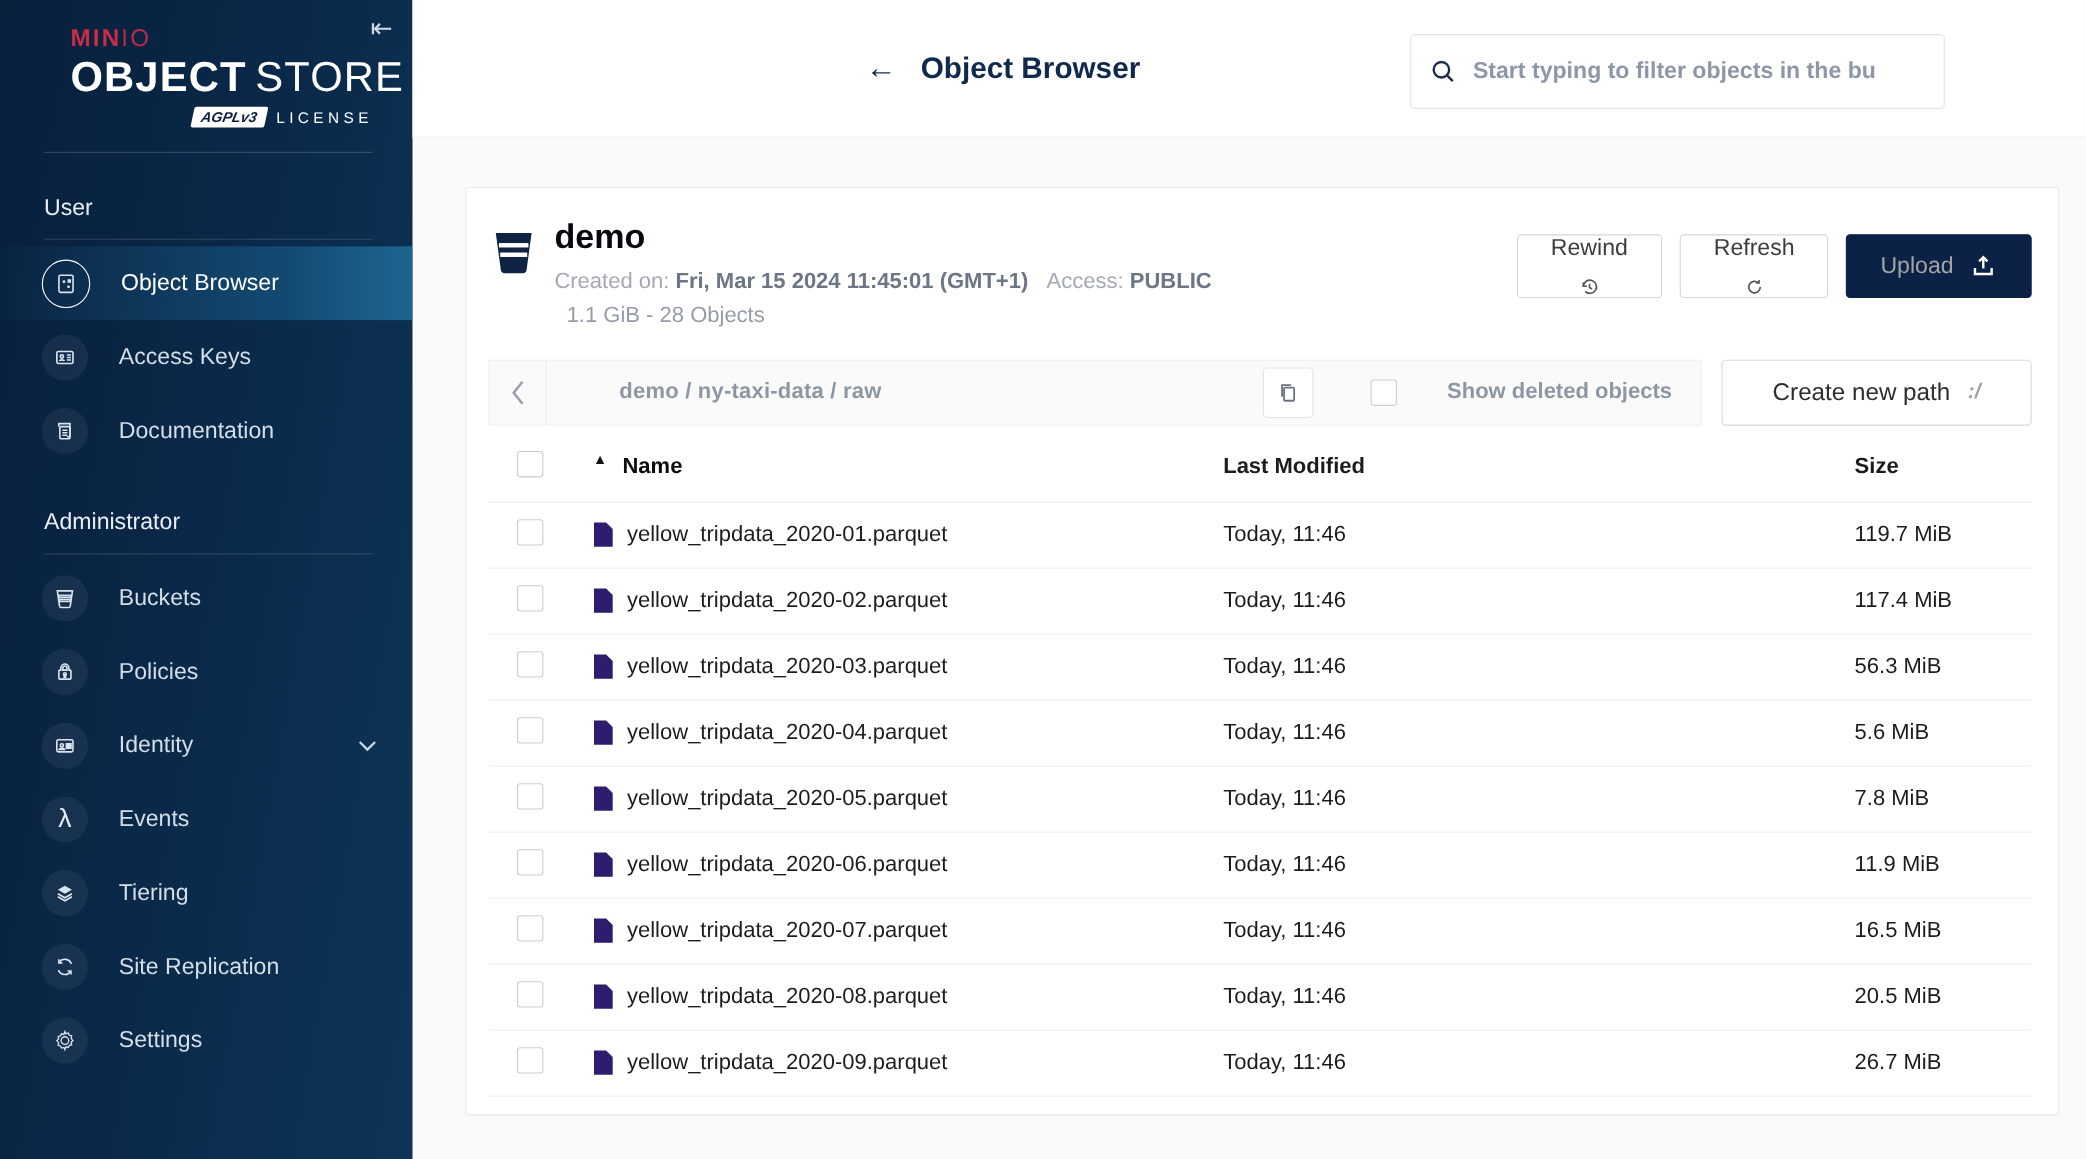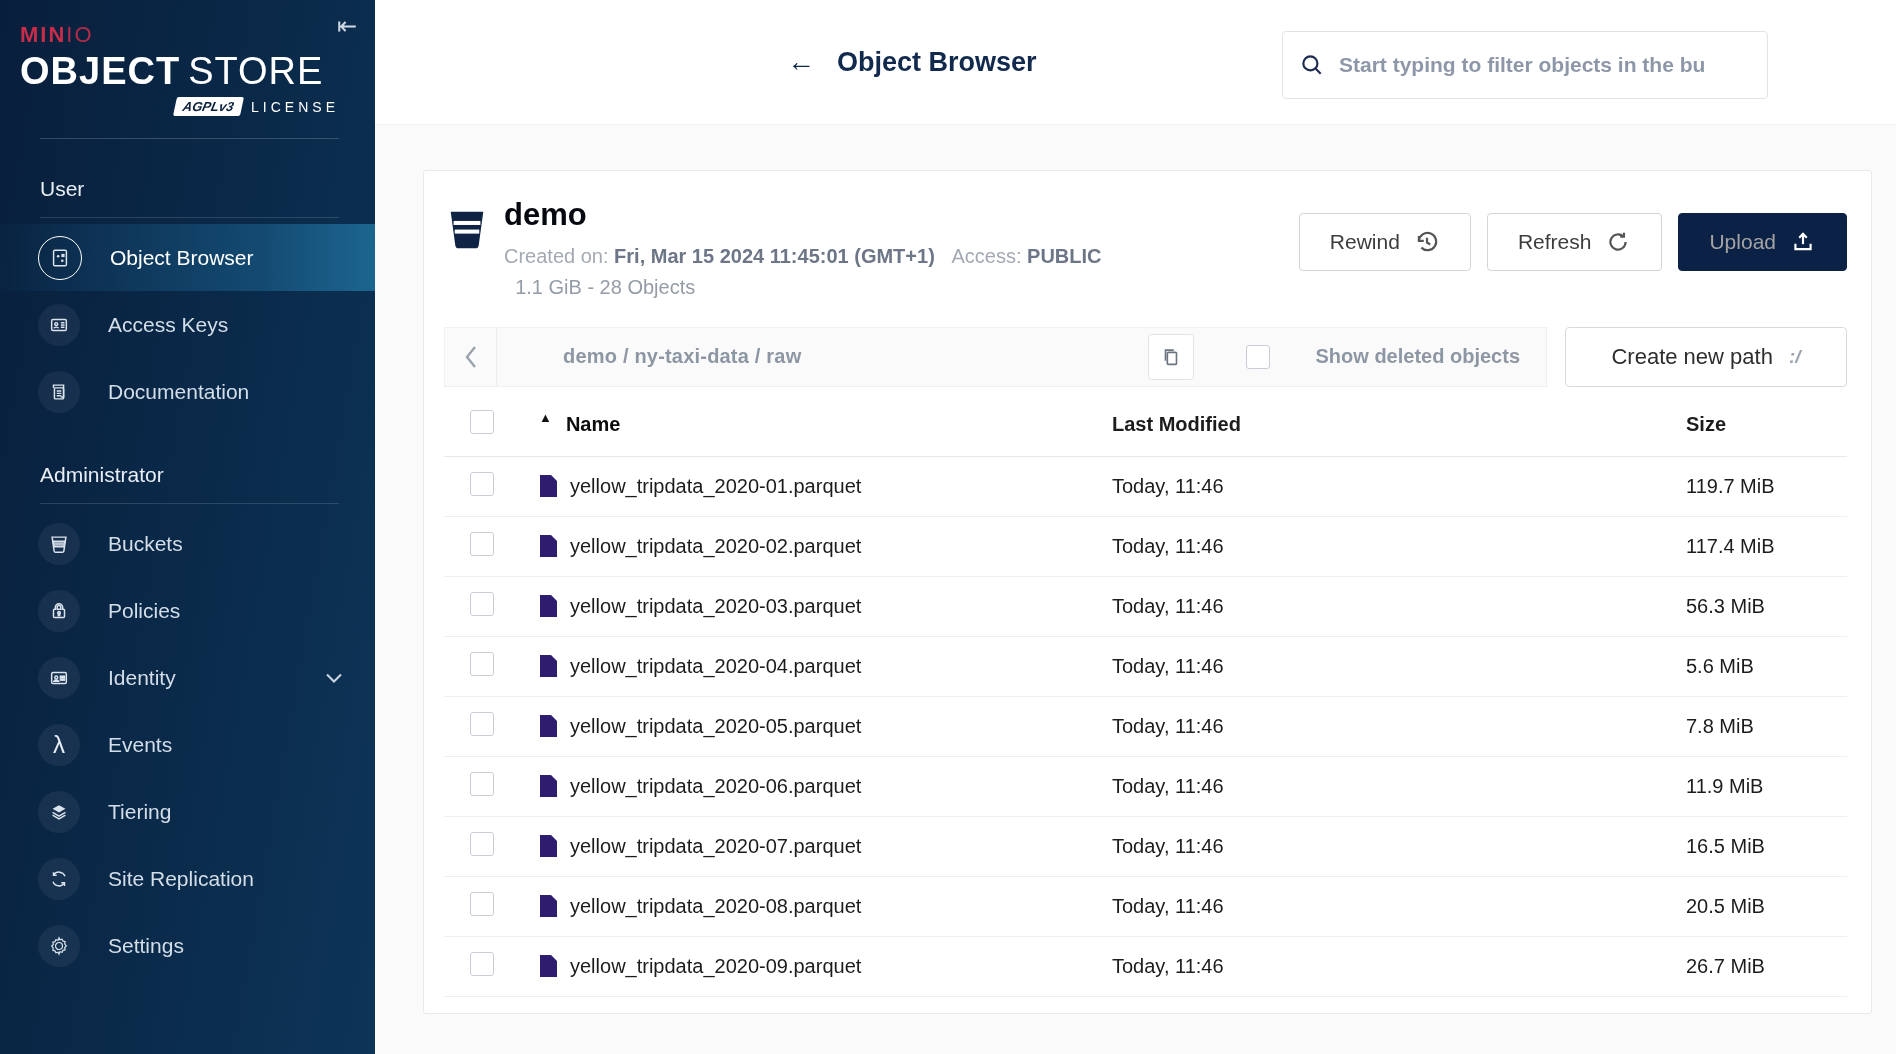--- a/index.html
+++ b/index.html
@@ -6,21 +6,21 @@
   html,body { width:1896px; height:1054px; overflow:hidden; }
   body { font-family:"Liberation Sans", sans-serif; background:#fafafa; display:flex; }
 
   
   .sidebar {
     width:375px; min-width:375px; height:1054px; position:relative;
     background:linear-gradient(100deg,#081f3c 0%,#0a2848 45%,#0d3558 100%);
     color:#d9e2ec; overflow:hidden;
   }
   .collapse-btn { position:absolute; top:12px; right:18px; font-size:24px; color:#cfd9e4; cursor:pointer; }
-  .logo-area { padding:22px 36px 0 20px; }
+  .logo-area { padding:22px 36px 0 64px; }
   .brand-line { font-size:22px; letter-spacing:2px; }
   .brand-min { color:#c72c49; font-weight:800; }
   .brand-io { color:#c72c49; font-weight:400; opacity:.9; }
   .brand-title { font-size:38px; color:#fff; letter-spacing:1px; margin-top:2px; white-space:nowrap; }
   .brand-title .b { font-weight:800; }
   .brand-title .l { font-weight:300; margin-left:8px; }
   .license-row { display:flex; justify-content:flex-end; align-items:center; gap:10px; margin-top:4px; }
   .agpl-badge { background:#fff; color:#0a1f3c; font-style:italic; font-weight:800; font-size:13px;
     padding:2px 8px; transform:skewX(-12deg); border-radius:2px; }
   .license-label { color:#fff; font-size:14px; letter-spacing:4px; font-weight:400; }
@@ -61,21 +61,21 @@
   .bucket-icon { width:46px; height:48px; margin:8px 14px 0 0; flex:none; }
   .bucket-meta { flex:1; min-width:0; }
   .bucket-name { font-size:31px; font-weight:700; color:#05090f; line-height:1.15; }
   .bucket-info { margin-top:8px; max-width:625px; font-size:20px; line-height:1.55; }
   .info-label { color:#a3a9b3; }
   .info-strong { color:#6c7686; font-weight:700; }
   .info-muted { color:#949ca8; }
   .bucket-actions { display:flex; align-items:flex-start; gap:16px; padding-top:16px; }
   .btn { height:58px; border-radius:4px; font-size:21px; display:flex; align-items:center; gap:14px;
     padding:0 30px; cursor:pointer; font-family:"Liberation Sans", sans-serif; white-space:nowrap; }
-  .btn-outline { background:#fff; border:1px solid #d5d5d5; color:#3d3d3d; }
+  .btn-outline { background:#fff; border:1px solid #d5d5d5; color:#3d3d3d;flex-direction:column; }
   .btn-dark { background:#0c2146; border:1px solid #0c2146; color:#a3a3a3; }
   .btn svg { width:26px; height:26px; }
   .btn-outline svg { stroke:#555; fill:none; stroke-width:2; }
   .btn-dark svg { stroke:#fff; fill:none; stroke-width:2; }
 
   
   .toolbar-row { display:flex; margin:4px 24px 0 20px; align-items:stretch; }
   .path-strip { flex:1; display:flex; align-items:center; background:#fafafa; border:1px solid #f0f0f0; height:60px;gap:32px; }
   .chev-cell { width:52px; height:100%; display:flex; align-items:center; justify-content:center; border-right:1px solid #ececec; cursor:pointer; }
   .chev-cell svg { width:20px; height:26px; stroke:#9aa2ad; fill:none; stroke-width:2.4; }

